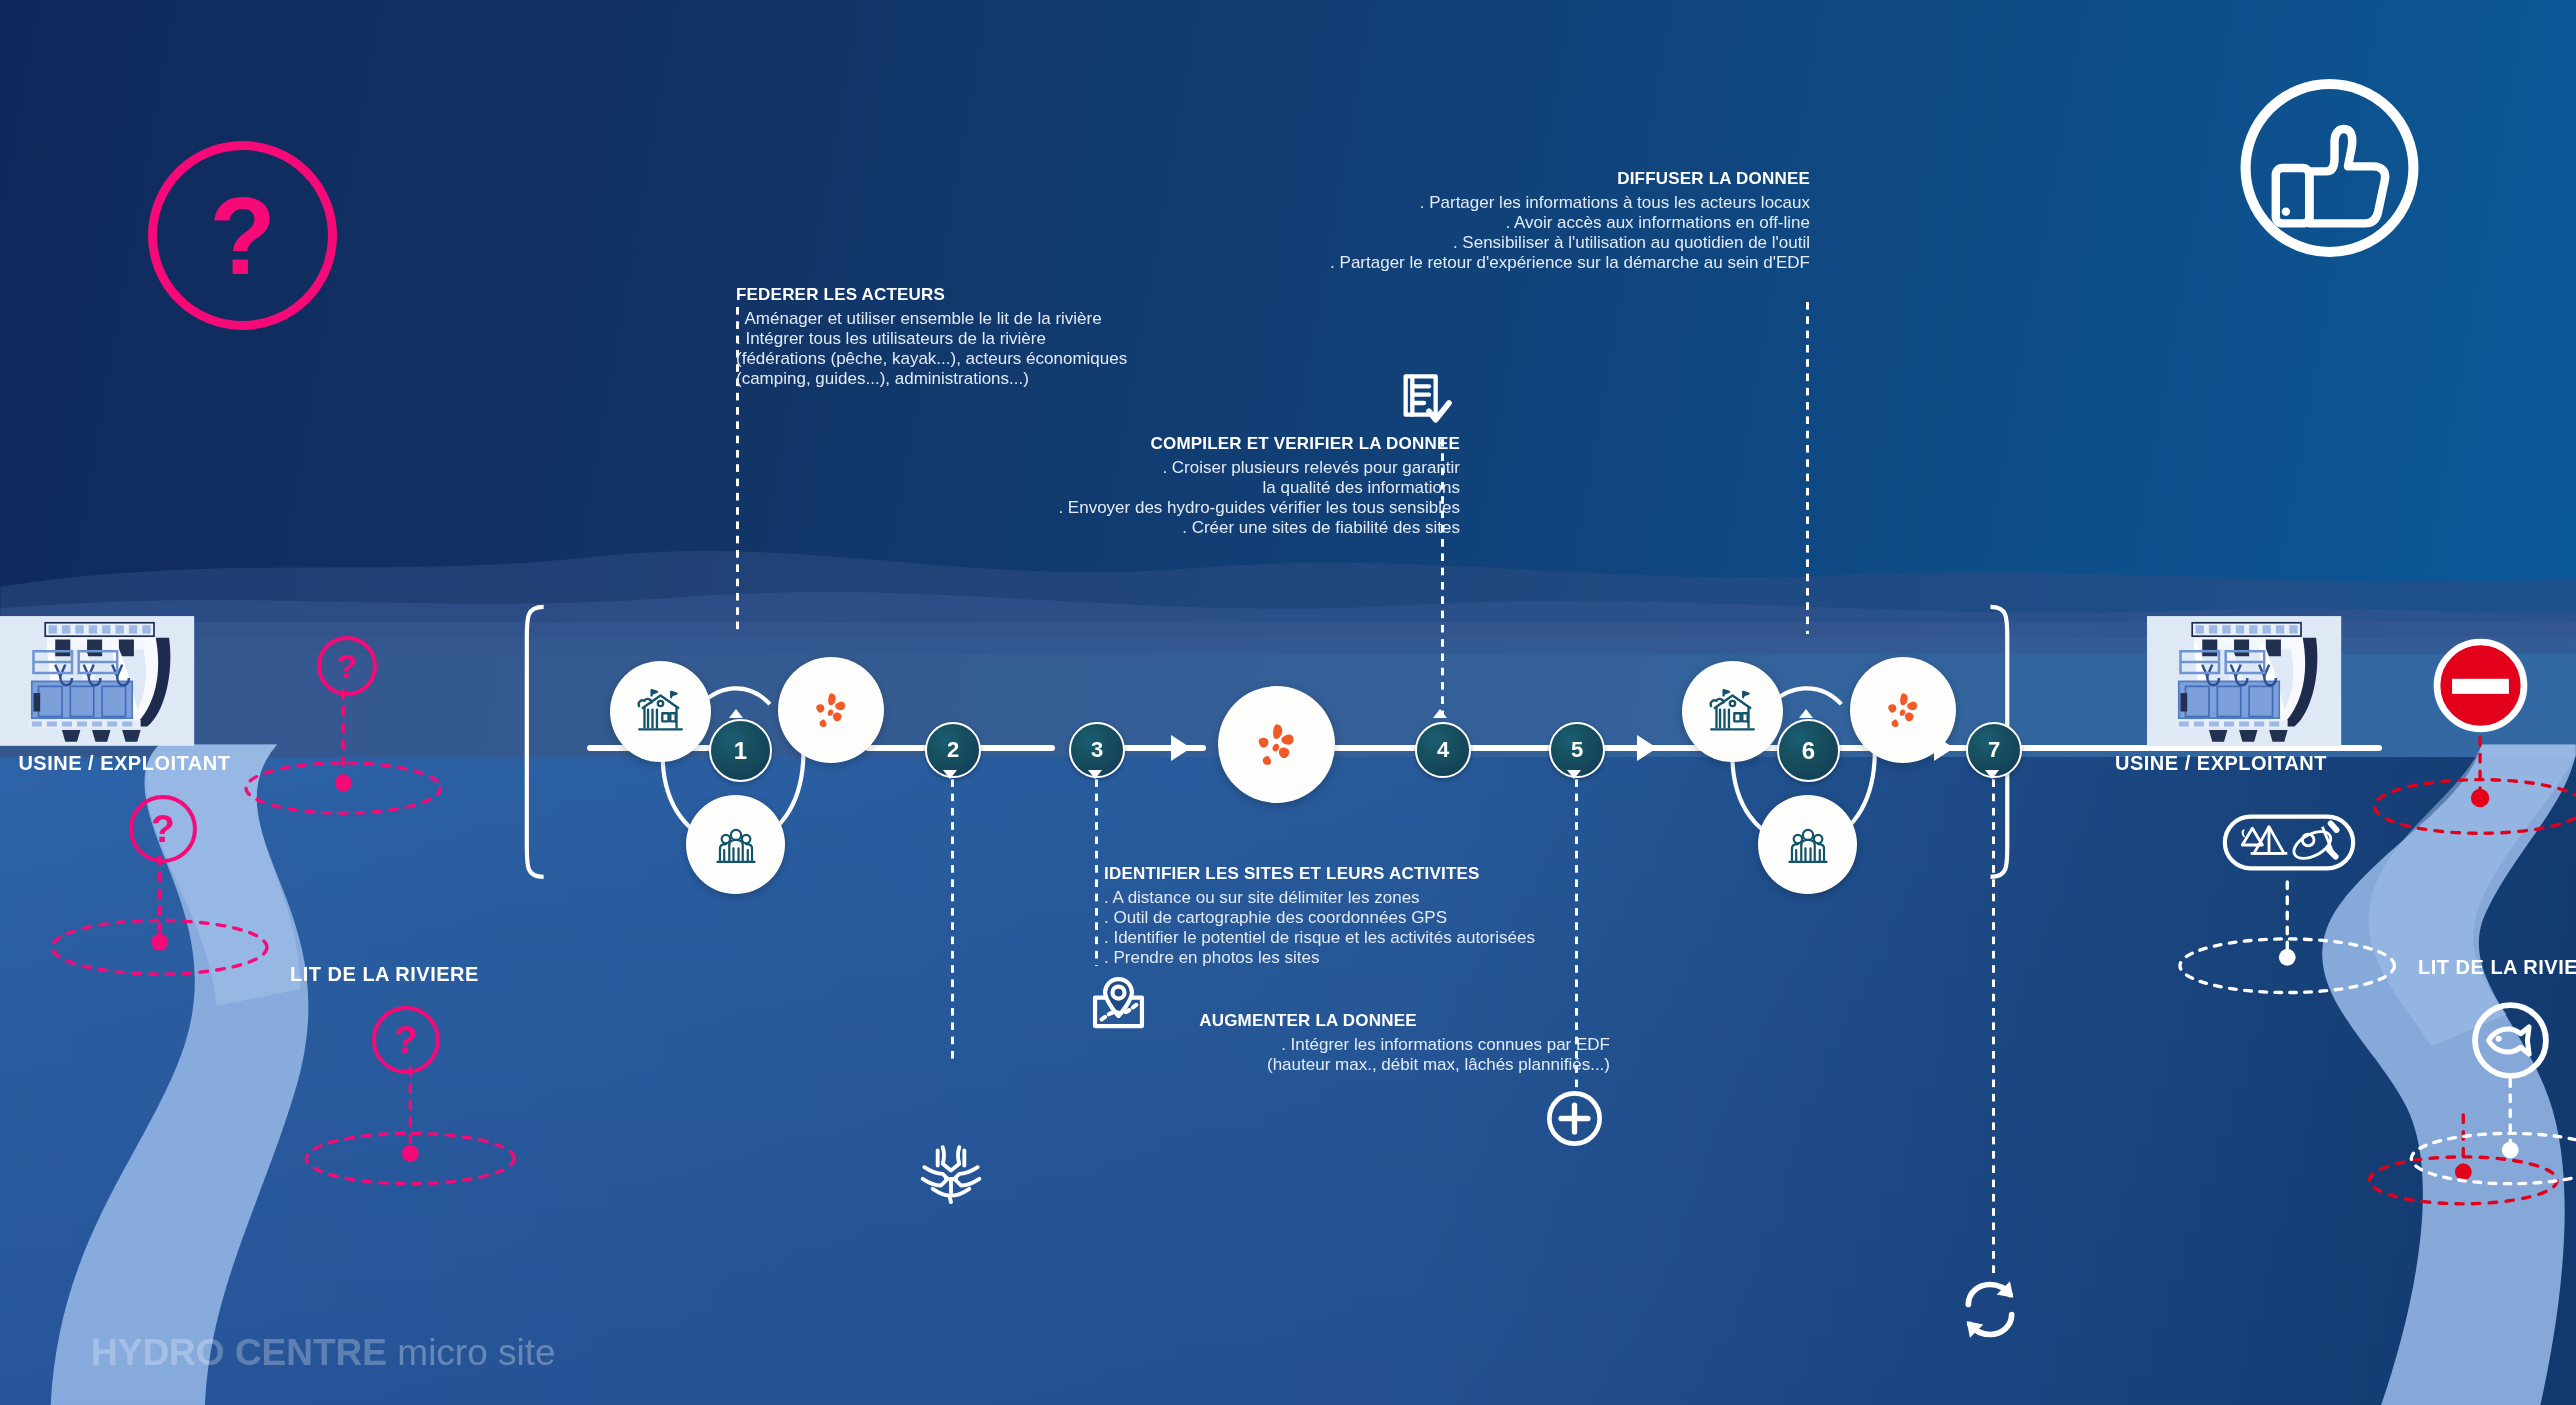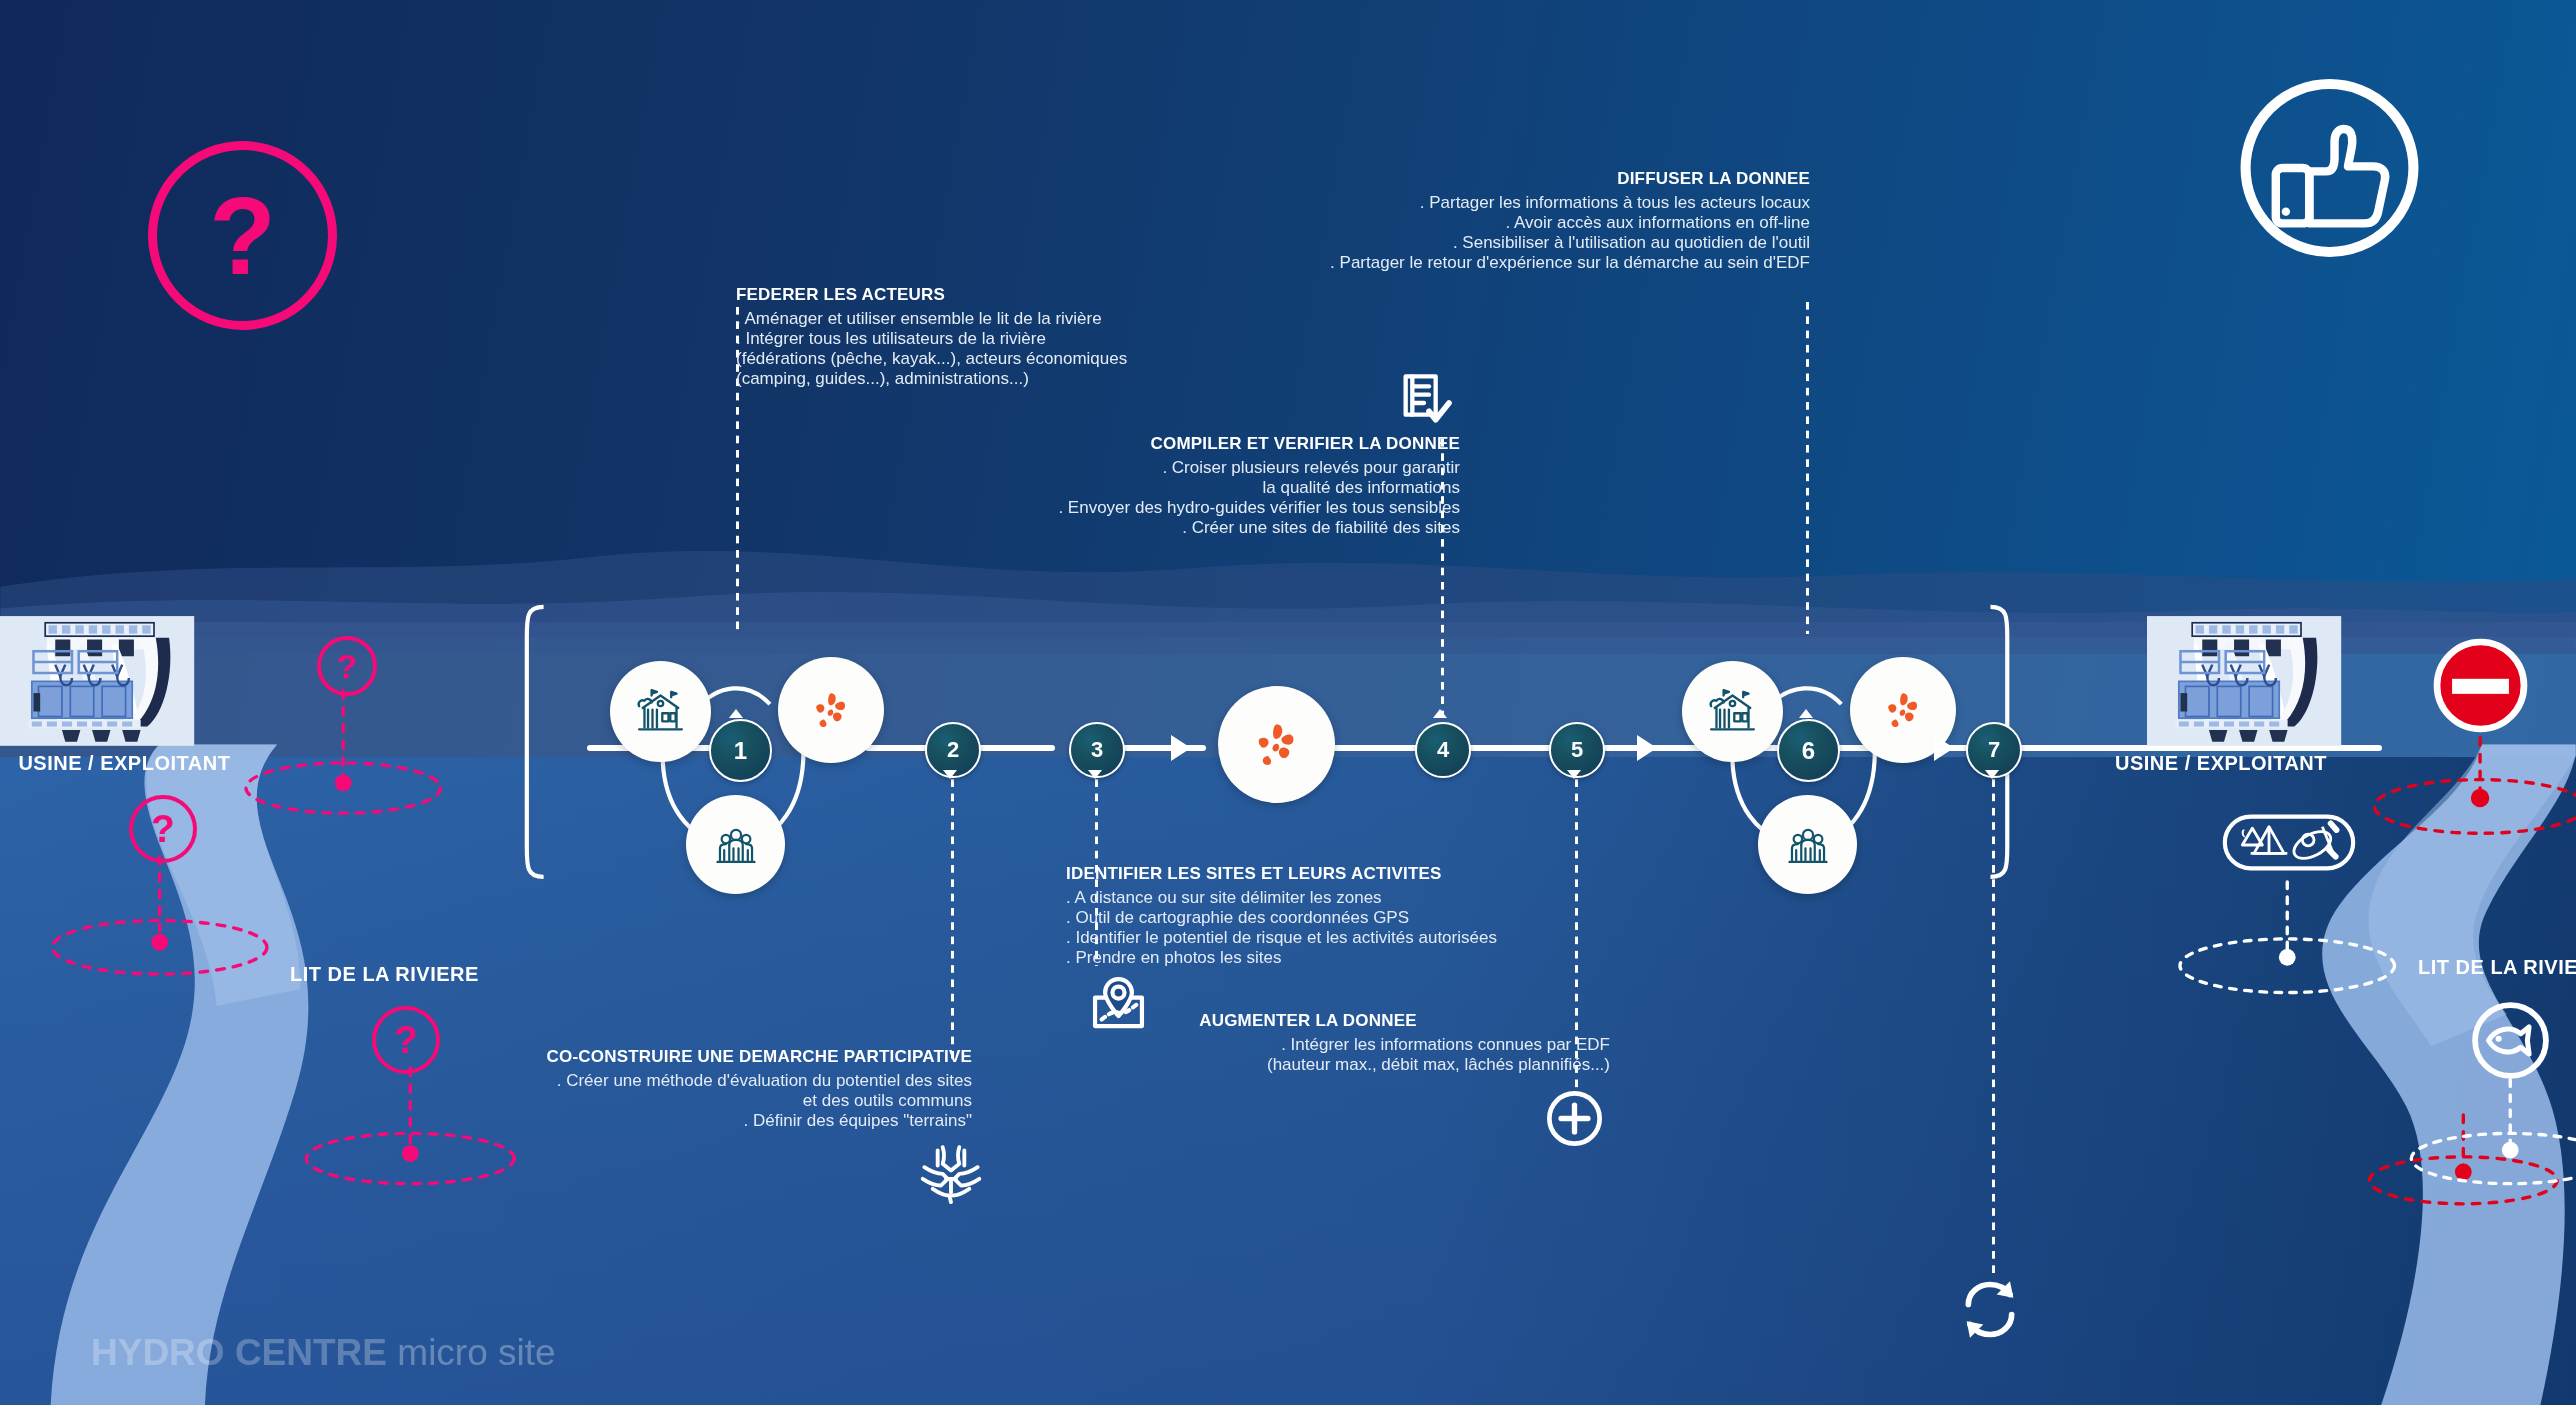--- a/index.html
+++ b/index.html
@@ -530,42 +530,36 @@
     <g fill="none" stroke="#ffffff" stroke-width="2.6" stroke-linejoin="round" stroke-linecap="round">
       <path d="M4,3 L22,3 L22,26 L4,26 Z"></path>
       <path d="M9,9 L18,9"></path>
         <path d="M9,14 L18,14"></path>
         <path d="M9,19 L15,19"></path>
       <path d="M8,3 L8,26"></path>
       <path d="M18,24 L22,29 L30,19" stroke-width="3.4"></path>
     </g>
   </svg>
 
-  <div class="tblock left" style="left:1066px;top:864px;">
+  <div class="tblock left" style="left:1104px;top:864px;">
     <div class="ttl">IDENTIFIER LES SITES ET LEURS ACTIVITES</div>
     <div class="ln">. A distance ou sur site délimiter les zones</div>
     <div class="ln">. Outil de cartographie des coordonnées GPS</div>
     <div class="ln">. Identifier le potentiel de risque et les activités autorisées</div>
     <div class="ln">. Prendre en photos les sites</div>
   </div>
   <svg class="svgwrap" style="left:1085px;top:974px;width:67px;height:64px;" viewBox="0 0 40 38">
     <g fill="none" stroke="#ffffff" stroke-width="2.5" stroke-linejoin="round" stroke-linecap="round">
       <path d="M6,14 L34,14 L34,31 L6,31 Z"></path>
       <path d="M20,3 C25,3 28,7 28,11 C28,16 20,25 20,25 C20,25 12,16 12,11 C12,7 15,3 20,3 Z" fill="#1e4a85"></path>
       <circle cx="20" cy="11" r="3.6"></circle>
       <path d="M10,27 C14,24 16,22 20,23 C24,24 27,21 31,18" stroke-dasharray="2.4 2.8"></path>
     </g>
   </svg>
 
-  <div class="tblock right" style="left:335px;top:1047px;width:637px;">
-    <div class="ttl" style="text-align:right;">CO-CONSTRUIRE UNE DEMARCHE PARTICIPATIVE</div>
-    <div class="ln">. Créer une méthode d'évaluation du potentiel des sites</div>
-    <div class="ln">et des outils communs</div>
-    <div class="ln">. Définir des équipes "terrains"</div>
-  </div>
   <svg class="svgwrap" style="left:916px;top:1142px;width:70px;height:67px;" viewBox="0 0 42 40">
     <g fill="none" stroke="#ffffff" stroke-width="2.3" stroke-linejoin="round" stroke-linecap="round">
       <path d="M16,3 C17,6 17,10 16,13 L21,17 L26,13 C25,10 25,6 26,3"></path>
       <path d="M13,5 L13,14"></path>
         <path d="M29,5 L29,14"></path>
       <path d="M5,15 C8,17 12,19 16,19 L19,22 L15,26 C11,26 7,24 4,22"></path>
       <path d="M37,15 C34,17 30,19 26,19 L23,22 L27,26 C31,26 35,24 38,22"></path>
       <path d="M10,28 C13,30 17,32 20,32 L21,36"></path>
       <path d="M32,28 C29,30 25,32 22,32"></path>
       <path d="M18,22 L24,22"></path>

